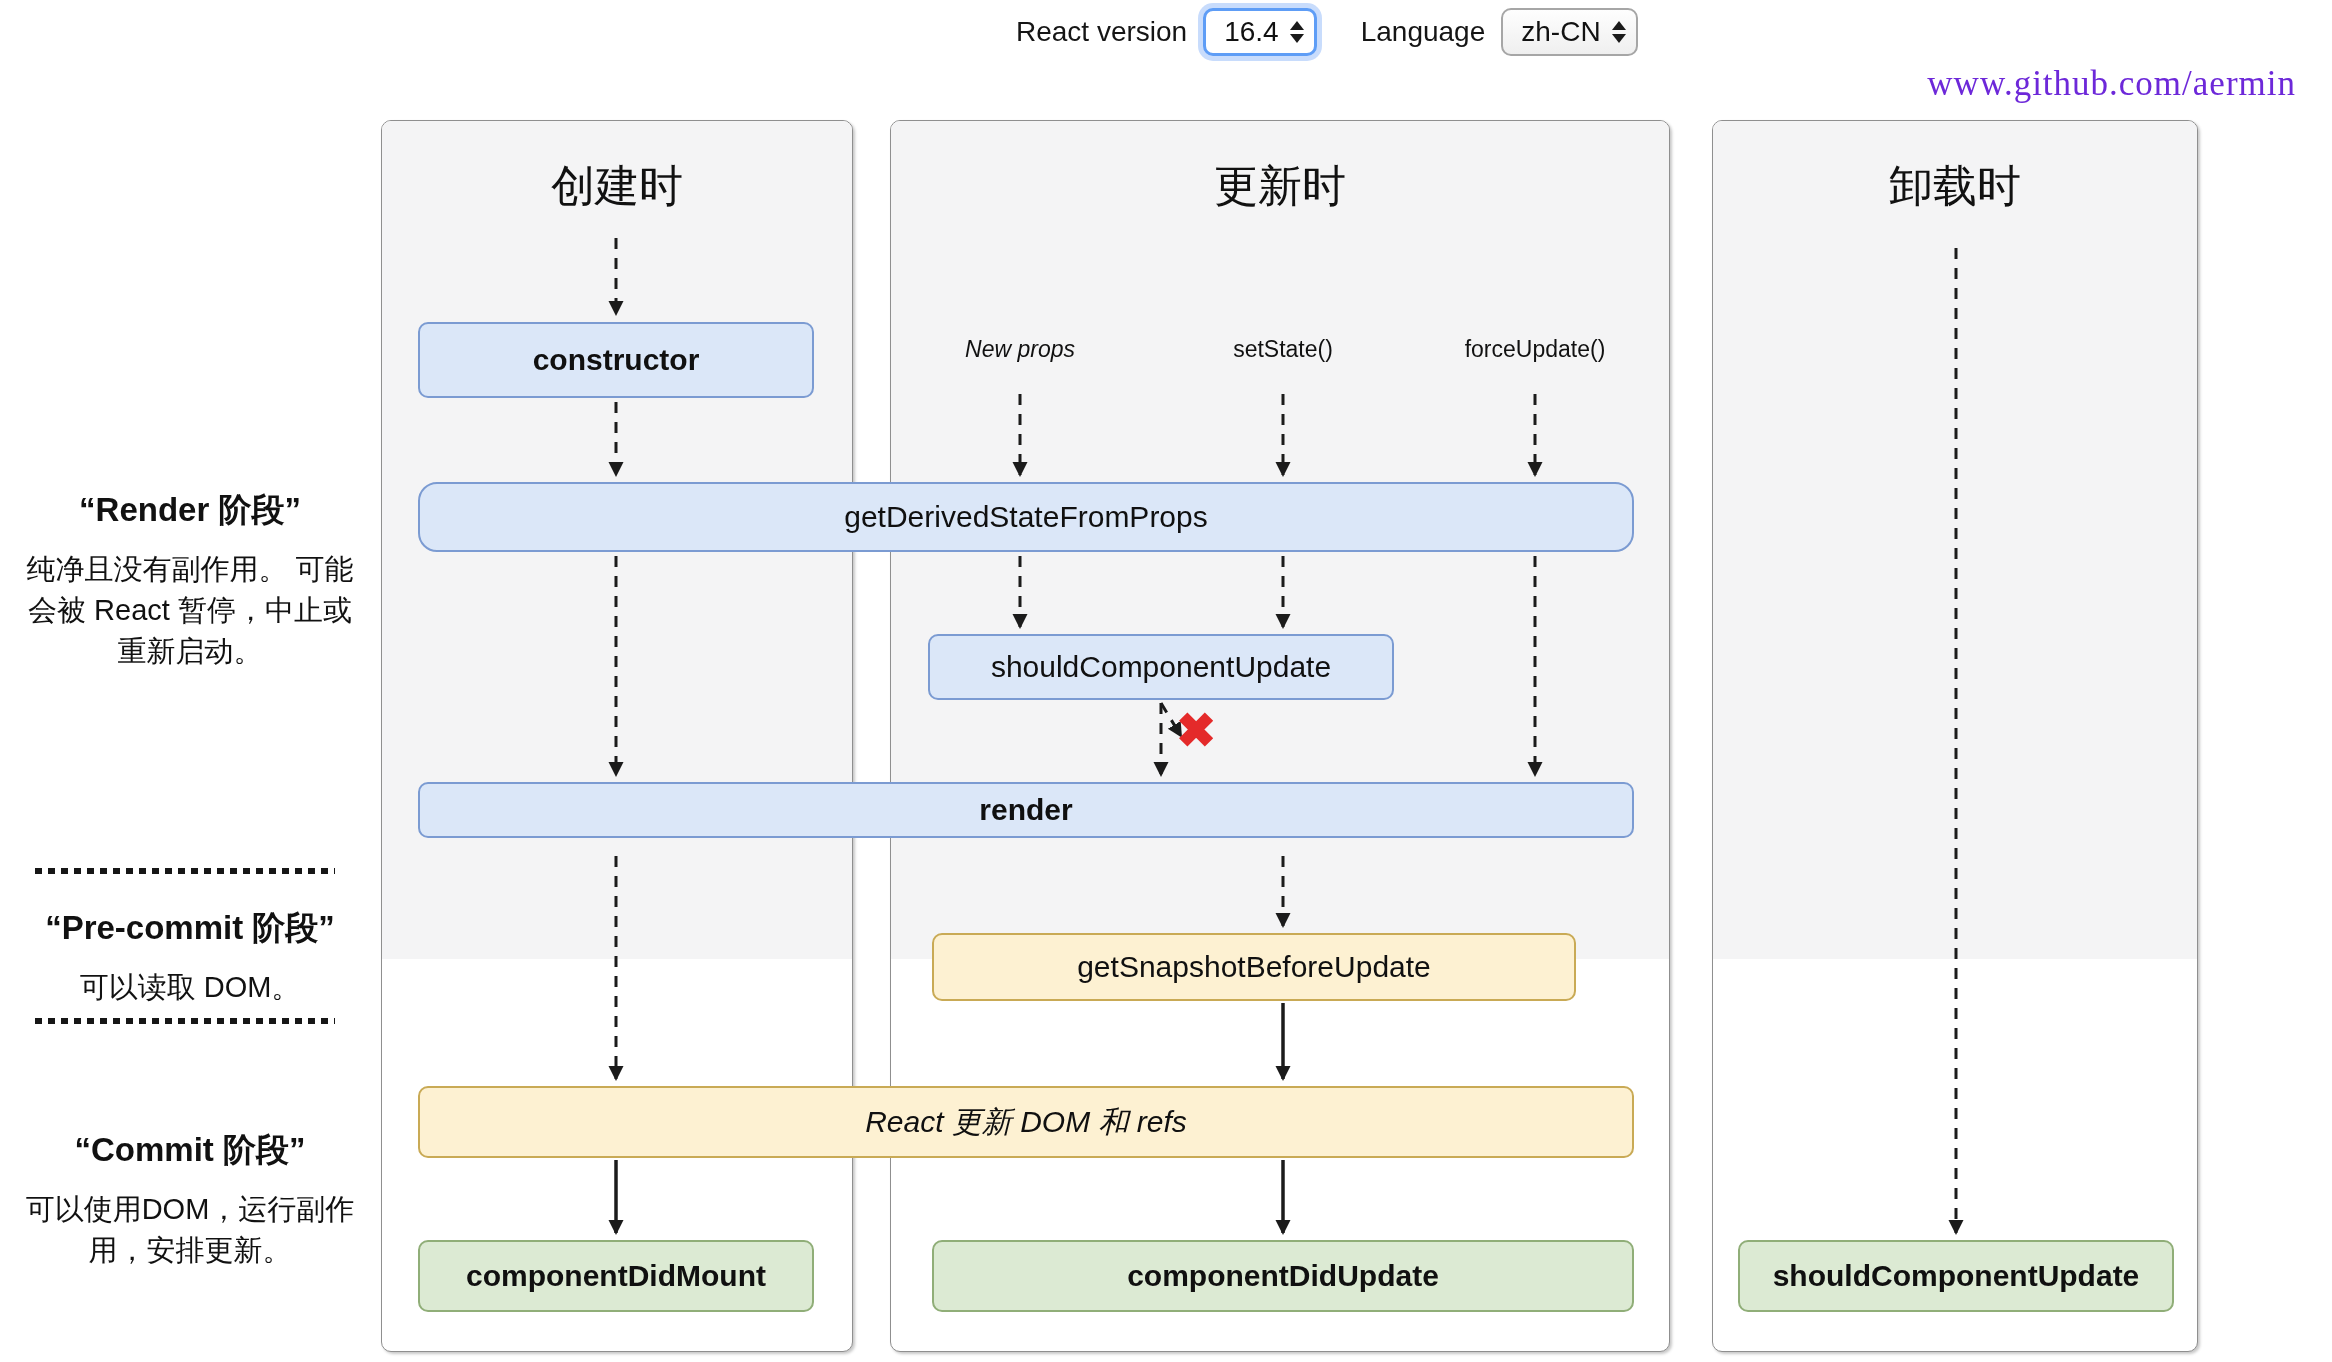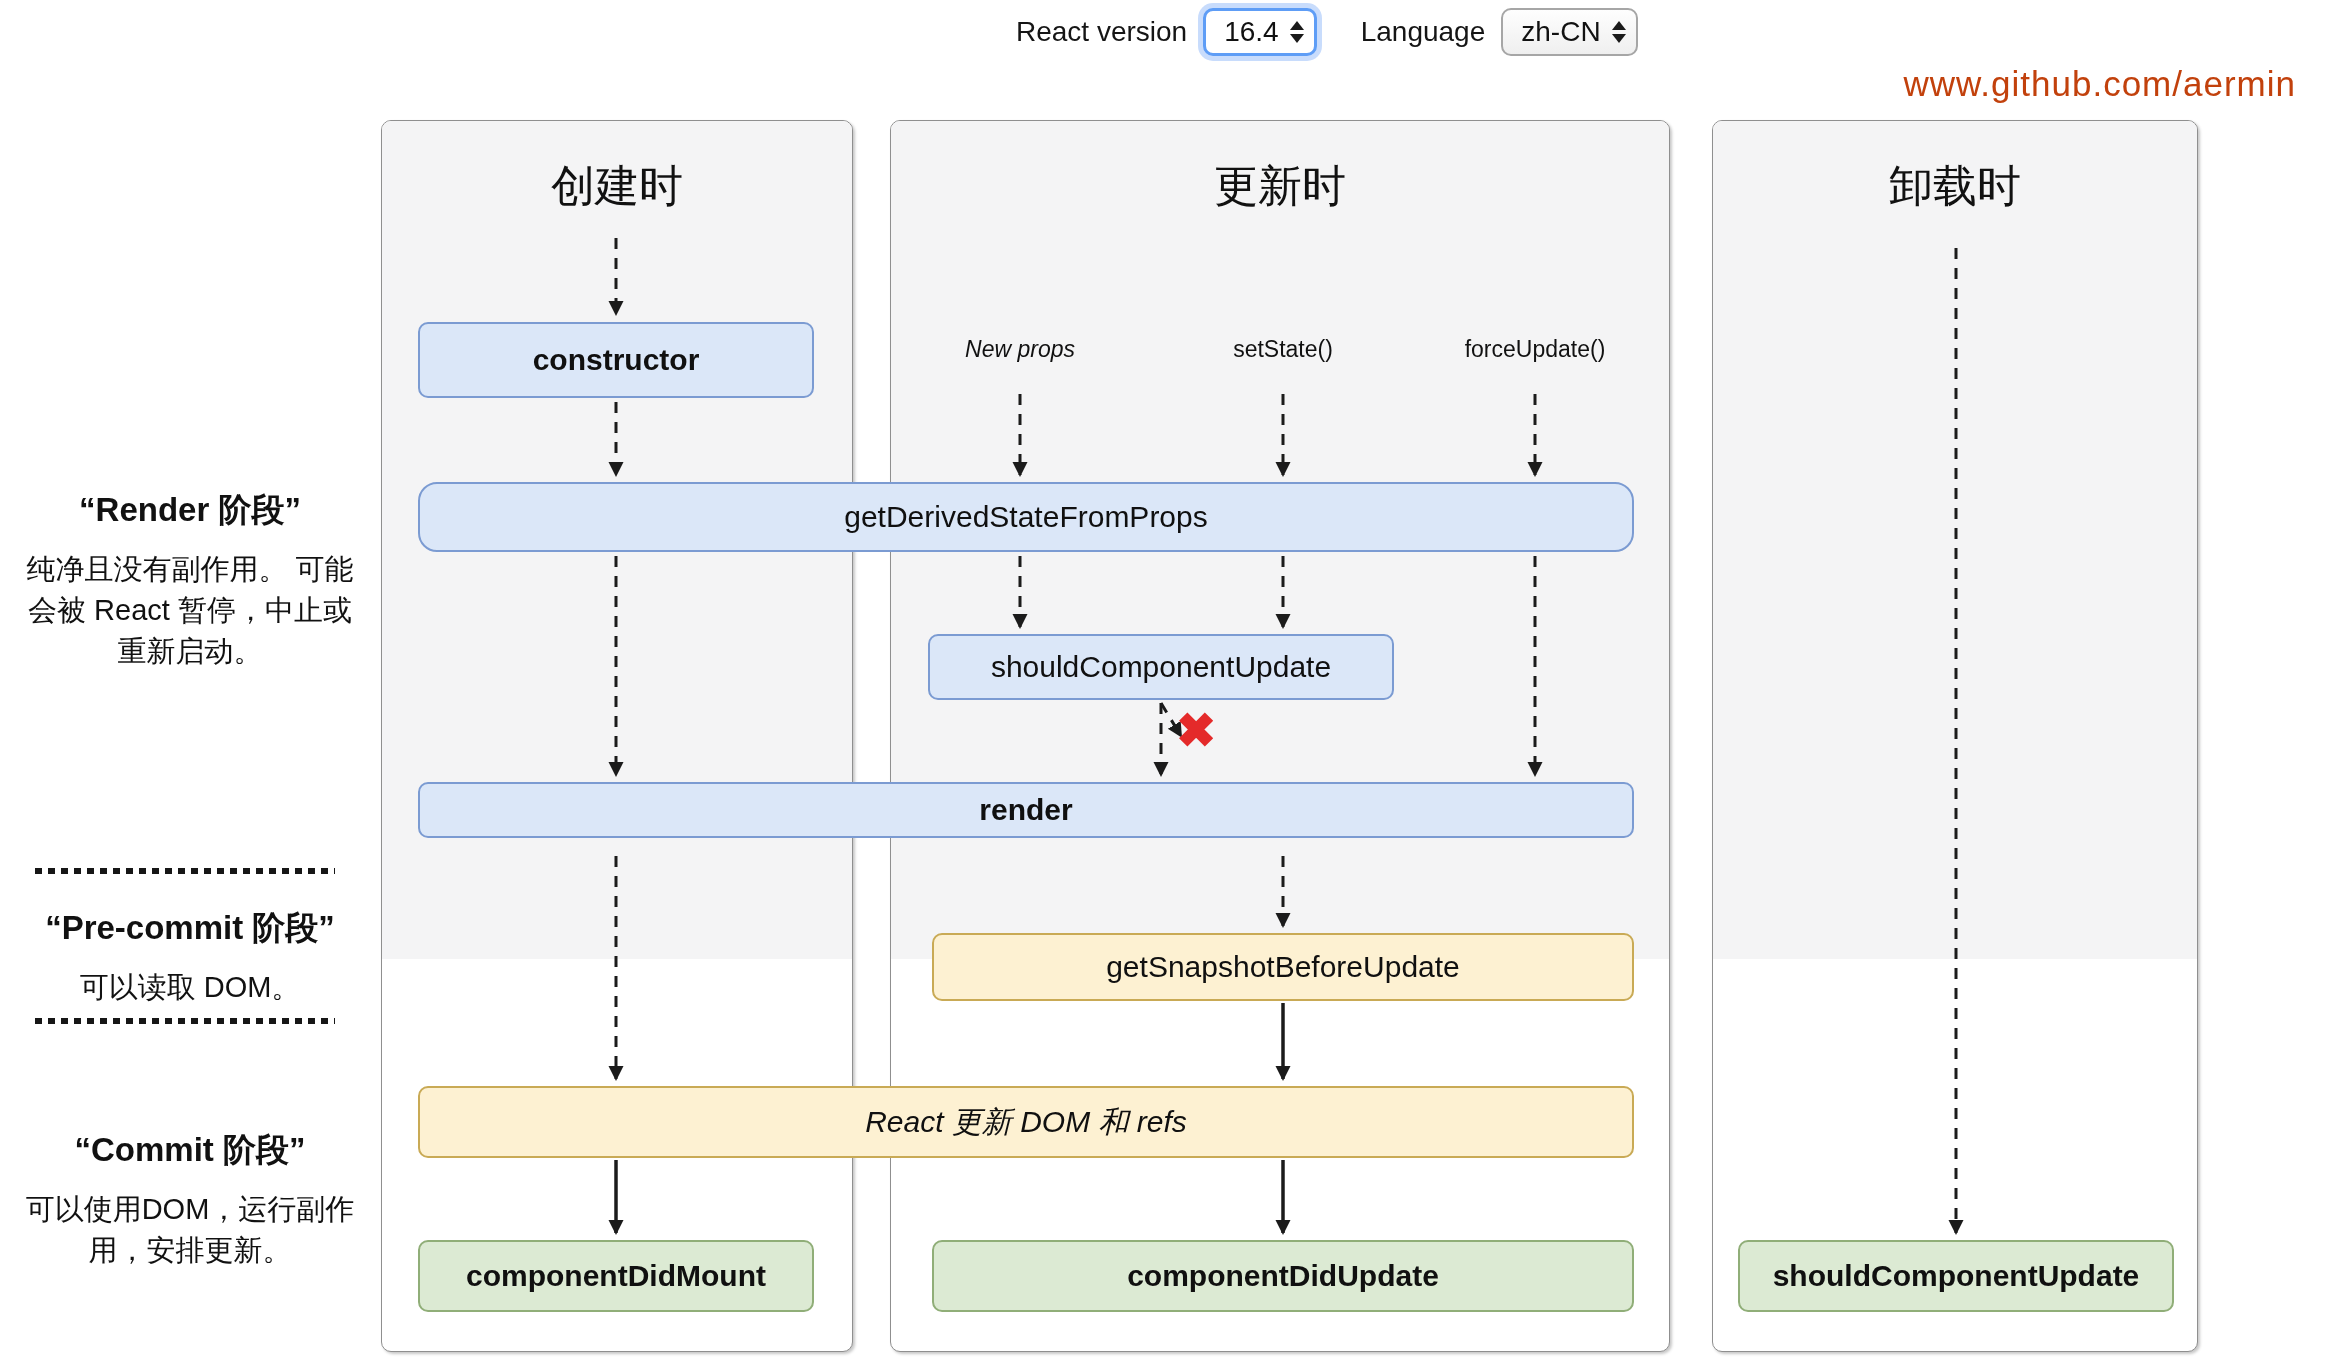--- a/index.html
+++ b/index.html
@@ -21,21 +21,21 @@
     box-shadow:0 0 0 5px rgba(98,156,246,0.35);
   }
   .lang-label{margin-left:44px;}
   .spinner{display:flex;flex-direction:column;align-items:center;gap:4px;}
   .tri-up{width:0;height:0;border-left:7px solid transparent;border-right:7px solid transparent;border-bottom:9px solid #1a1a1a;}
   .tri-down{width:0;height:0;border-left:7px solid transparent;border-right:7px solid transparent;border-top:9px solid #1a1a1a;}
 
   
   .watermark{
     position:absolute;top:64px;right:36px;z-index:10;
-    font-family:Liberation Sans, sans-serif;font-size:35px;letter-spacing:1px;color:#c2410c;
+    font-family:Liberation Serif, serif;font-size:35px;letter-spacing:1px;color:#6d28d9;
   }
 
   
   .column{
     position:absolute;top:120px;height:1232px;box-sizing:border-box;background:#fff;
     border:1.5px solid #8f8f8f;border-radius:10px;box-shadow:2px 2px 3px rgba(0,0,0,0.22);
     z-index:1;
   }
   .render-bg{position:absolute;top:0;left:0;right:0;height:838px;background:#f4f4f5;border-radius:9px 9px 0 0;}
   .col-mounting{left:381px;width:472px;}
@@ -64,21 +64,21 @@
   .blue{background:#dbe7f8;border-color:#7b9bd2;}
   .yellow{background:#fdf1d2;border-color:#c9aa55;}
   .green{background:#dcead3;border-color:#90ae78;}
   .bold{font-weight:bold;}
   .italic{font-style:italic;}
 
   .box-constructor{left:418px;top:322px;width:396px;height:76px;}
   .box-gdsfp{left:418px;top:482px;width:1216px;height:70px;border-radius:19px;}
   .box-scu{left:928px;top:634px;width:466px;height:66px;}
   .box-render{left:418px;top:782px;width:1216px;height:56px;}
-  .box-gsbu{left:932px;top:933px;width:702px;height:68px;}
+  .box-gsbu{left:932px;top:933px;width:644px;height:68px;}
   .box-reactupd{left:418px;top:1086px;width:1216px;height:72px;}
   .box-cdm{left:418px;top:1240px;width:396px;height:72px;}
   .box-cdu{left:932px;top:1240px;width:702px;height:72px;}
   .box-cwu{left:1738px;top:1240px;width:436px;height:72px;}
 
   
   .trigger{position:absolute;top:336px;transform:translateX(-50%);font-size:23px;z-index:3;white-space:nowrap;}
   .t-newprops{left:1020px;font-style:italic;}
   .t-setstate{left:1283px;}
   .t-forceupdate{left:1535px;}

